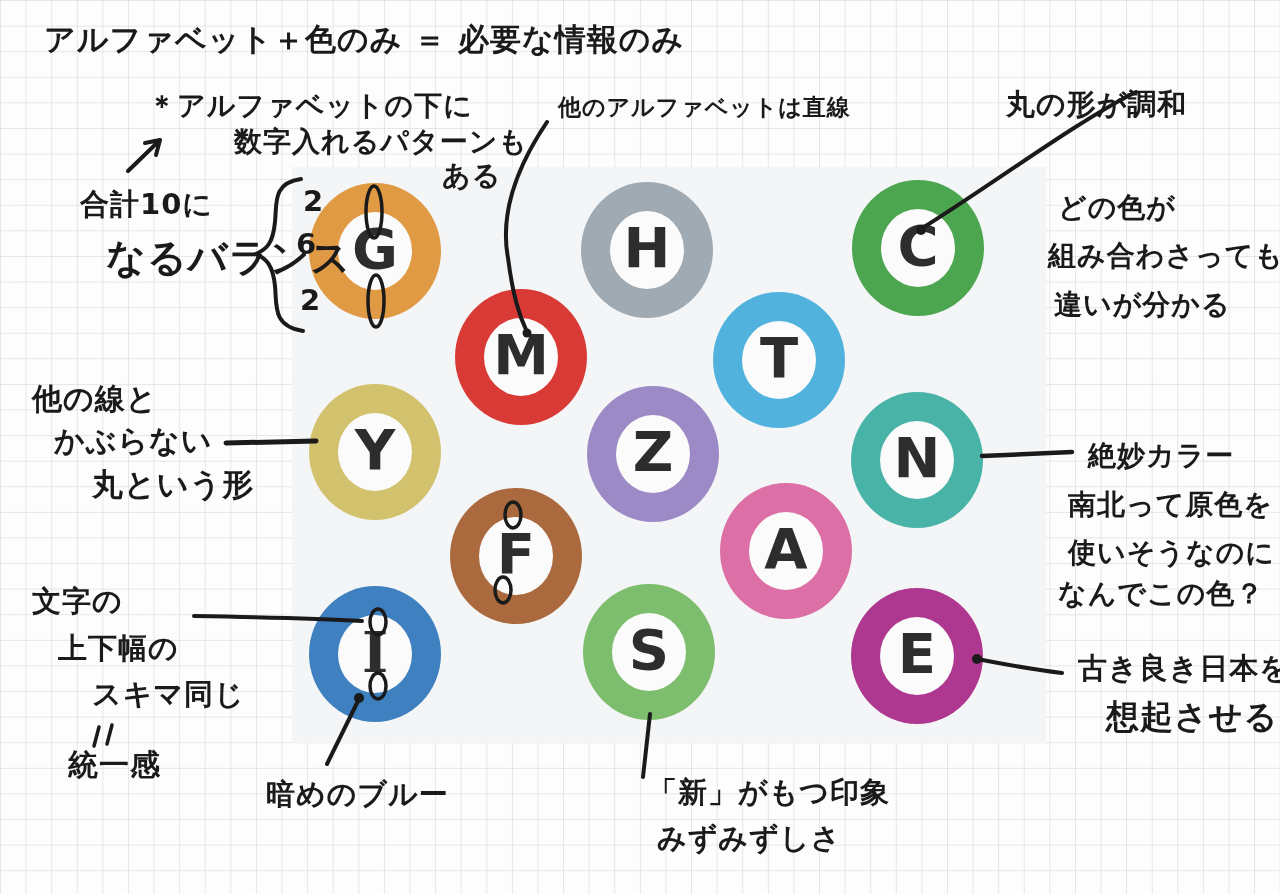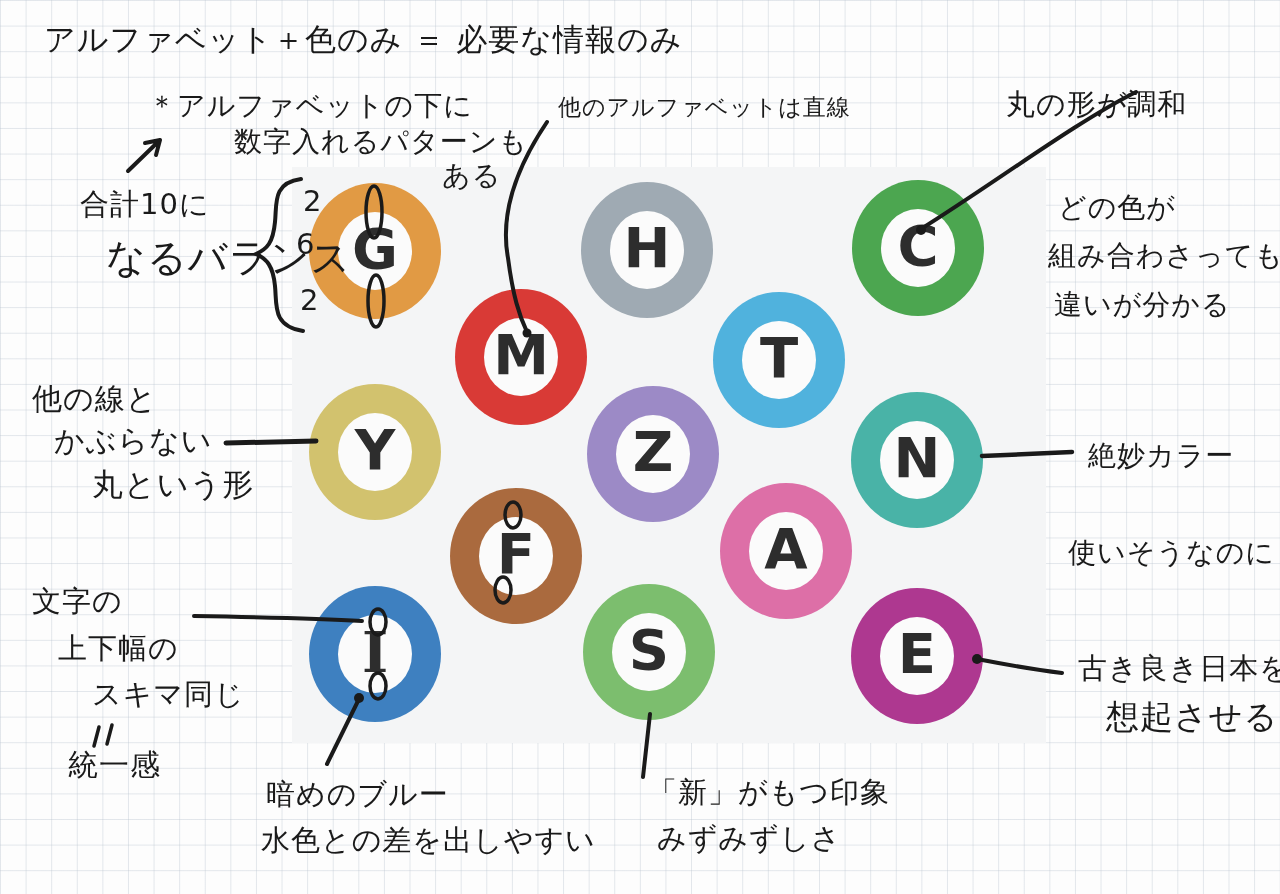--- a/index.html
+++ b/index.html
@@ -26,21 +26,21 @@
   .circle-inner{
     width:74px;height:78px;border-radius:50%;background:#fbfbfb;
     display:flex;align-items:center;justify-content:center;
   }
   .circle-letter{
     font-size:56px;font-weight:800;color:#2d2d2d;line-height:1;
     transform:translateY(-2px);
   }
   .circle-letter.serif{font-family:"DejaVu Serif", serif;}
   .hw{
-    position:absolute;white-space:nowrap;font-weight:400;
+    position:absolute;white-space:nowrap;font-weight:700;
     letter-spacing:1px;line-height:1.15;
   }
   .overlay{position:absolute;left:0;top:0;pointer-events:none;}
 </style>
 </head>
 <body>
 
 <div class="page">
 
   <div class="image-rect"></div>
@@ -131,29 +131,30 @@
 
   <div class="hw" style="left:1058px;top:192px;font-size:28px">どの色が</div>
   <div class="hw" style="left:1048px;top:240px;font-size:28px">組み合わさっても</div>
   <div class="hw" style="left:1054px;top:289px;font-size:28px">違いが分かる</div>
 
   <div class="hw" style="left:32px;top:382px;font-size:30px">他の線と</div>
   <div class="hw" style="left:54px;top:424px;font-size:30px">かぶらない</div>
   <div class="hw" style="left:92px;top:467px;font-size:31px">丸という形</div>
 
   <div class="hw" style="left:1088px;top:440px;font-size:28px">絶妙カラー</div>
+  <div class="hw" style="left:1068px;top:489px;font-size:28px">南北って原色を</div>
   <div class="hw" style="left:1068px;top:537px;font-size:28px">使いそうなのに</div>
+  <div class="hw" style="left:1058px;top:578px;font-size:28px">なんでこの色？</div>
 
   <div class="hw" style="left:32px;top:585px;font-size:29px">文字の</div>
   <div class="hw" style="left:58px;top:632px;font-size:29px">上下幅の</div>
   <div class="hw" style="left:92px;top:678px;font-size:29px">スキマ同じ</div>
   <div class="hw" style="left:68px;top:748px;font-size:30px">統一感</div>
 
   <div class="hw" style="left:266px;top:778px;font-size:29px">暗めのブルー</div>
-  <div class="hw" style="left:261px;top:824px;font-size:29px">水色との差を出しやすい</div>
 
   <div class="hw" style="left:648px;top:776px;font-size:29px">「新」がもつ印象</div>
   <div class="hw" style="left:657px;top:822px;font-size:29px">みずみずしさ</div>
 
   <div class="hw" style="left:1078px;top:652px;font-size:29px">古き良き日本を</div>
   <div class="hw" style="left:1106px;top:698px;font-size:33px">想起させる</div>
 
   <svg class="overlay" width="1280" height="894" viewBox="0 0 1280 894">
     <g stroke="#1a1a1a" fill="none" stroke-linecap="round">
       <path d="M 547,122 C 516,168 500,215 508,258 C 513,296 519,315 527,332" stroke-width="4"></path>

